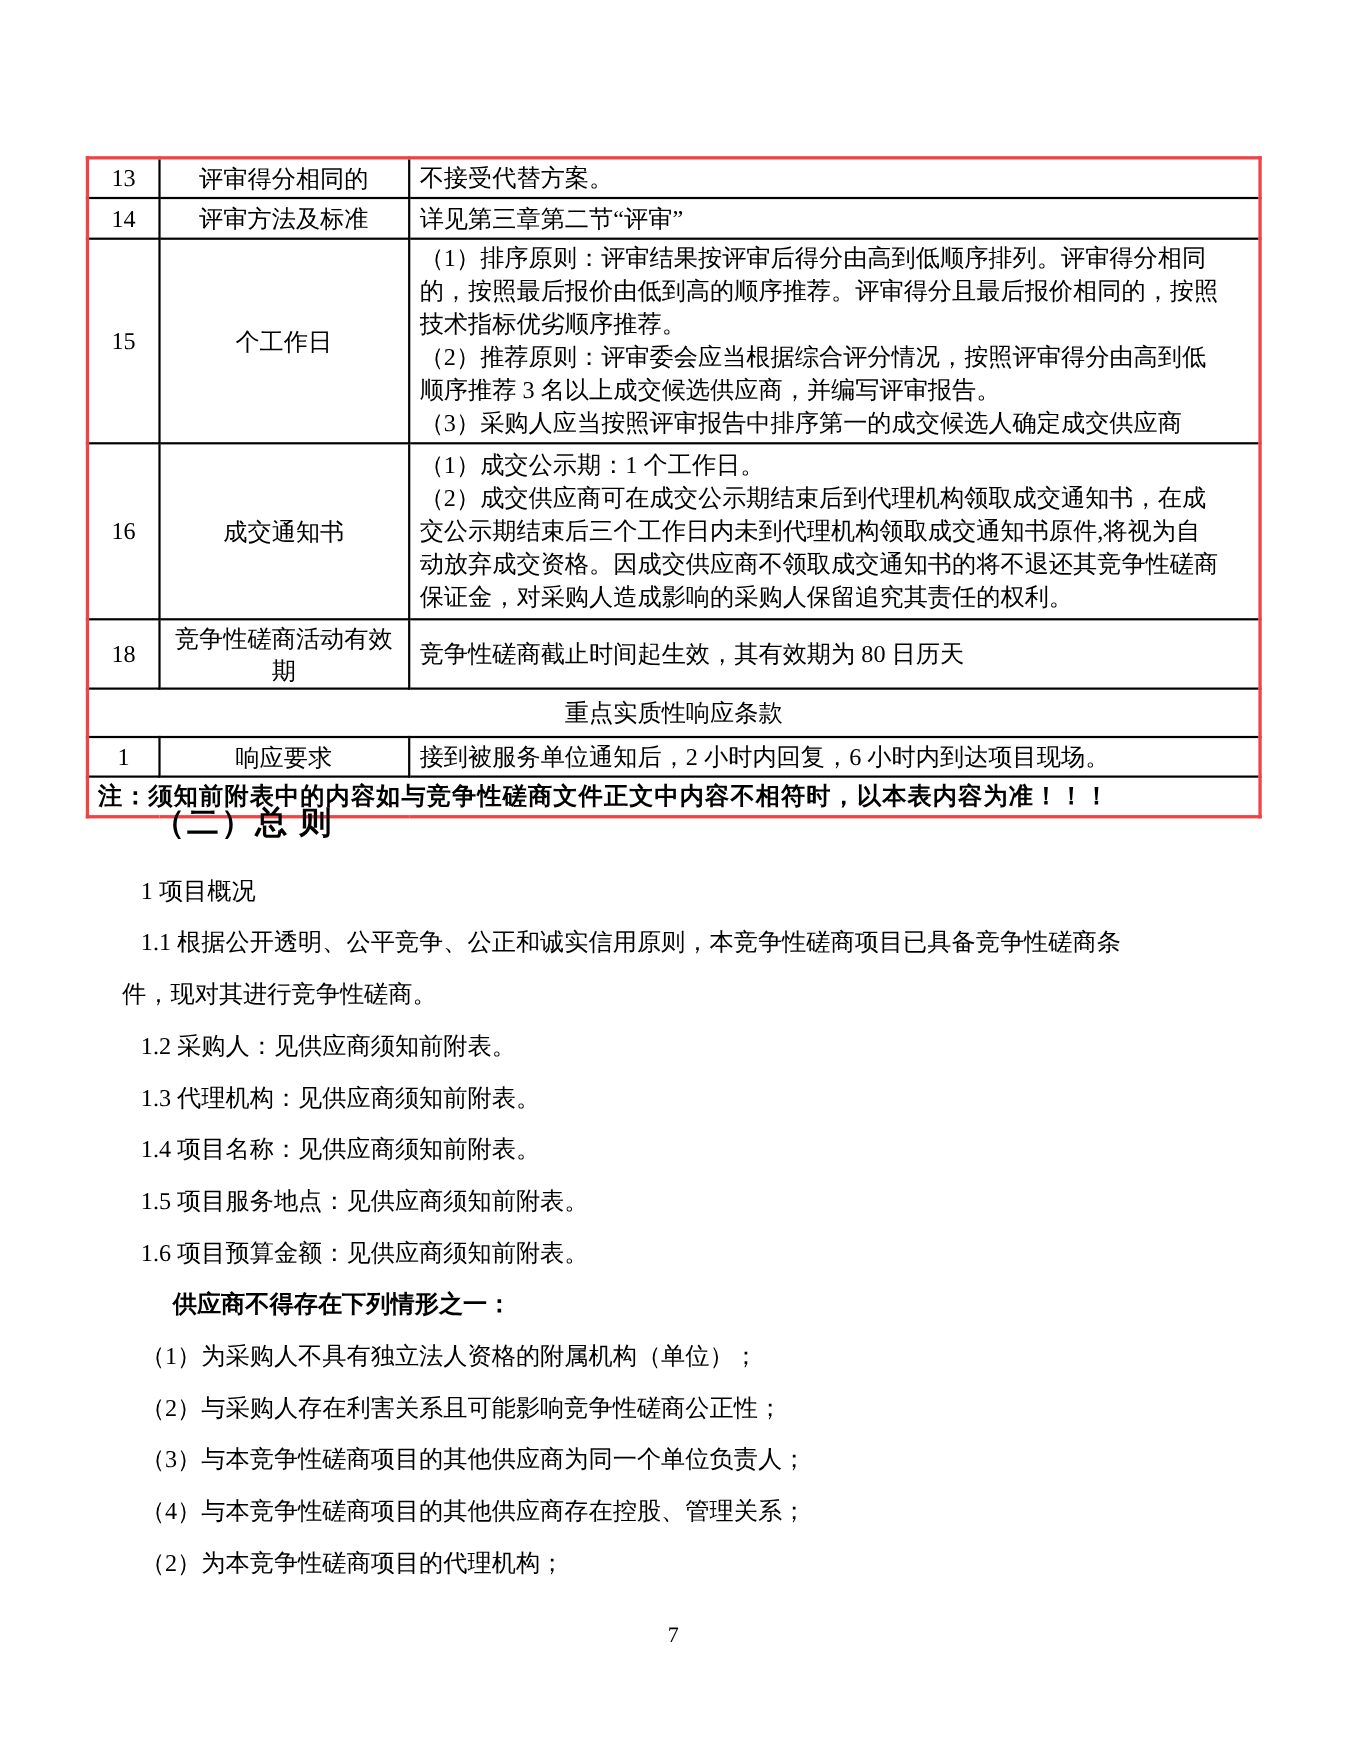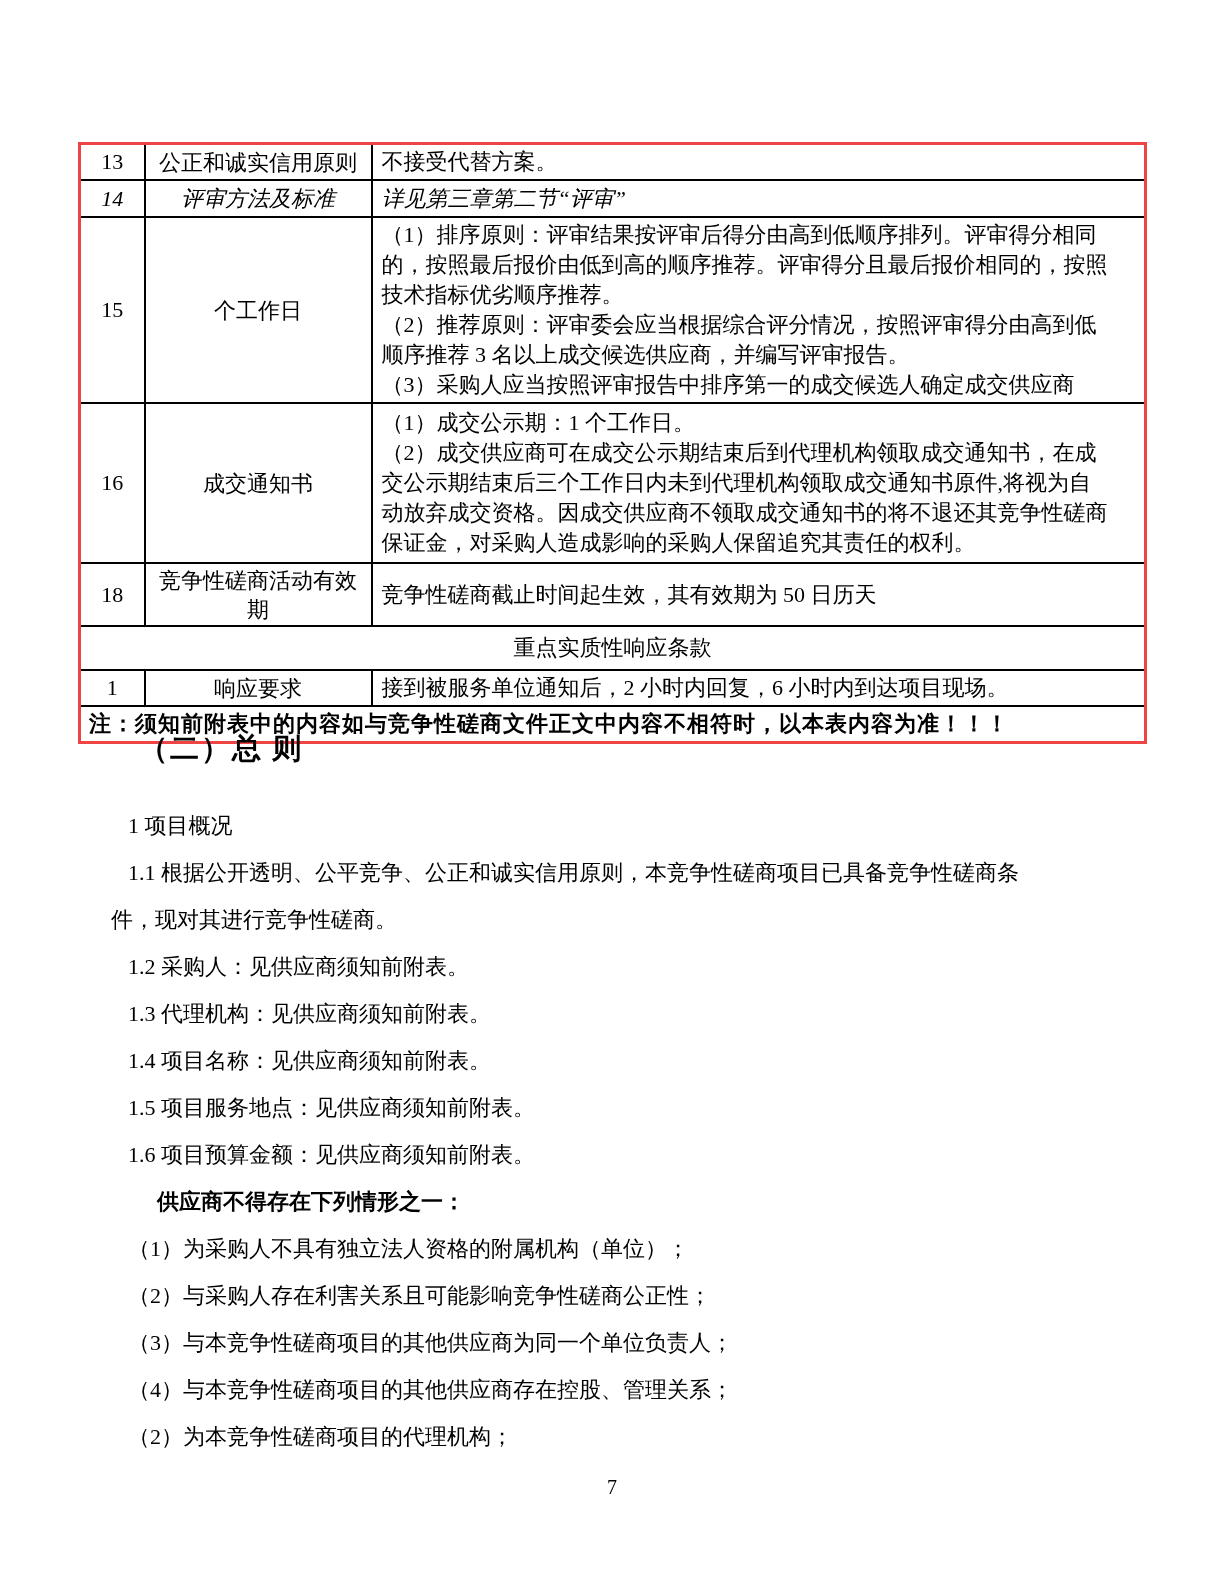--- a/index.html
+++ b/index.html
@@ -24,21 +24,21 @@
   table.attached td {
     border: 2px solid #000;
     vertical-align: middle;
     font-size: 22px;
   }
   .td-num   { width: 65px;  text-align: center; }
   .td-label { width: 227px; text-align: center; padding: 0 6px; line-height: 29px; }
   .td-content { padding: 2px 36px 2px 9px; line-height: 30px; }
   .td-content p { margin: 0; }
   tr.r13 { height: 36px; }
-  tr.r14 { height: 37px; font-style: italic; }
+  tr.r14 { height: 37px; }
   tr.r15 { height: 180px; }
   tr.r16 { height: 160px; }
   tr.r18 { height: 63px; }
   tr.rhead { height: 44px; }
   tr.r1 { height: 32px; }
   tr.rnote { height: 34px; }
   .td-merged { text-align: center; }
   .td-note { font-weight: bold; font-size: 23px; padding: 2px 8px; letter-spacing: 1px; }
   
   .body-text {
@@ -46,21 +46,21 @@
     left: 111px;
     top: 730px;
     width: 1001px;
     font-size: 22px;
     line-height: 47px;
   }
   .sec-heading {
     font-size: 29px;
     font-weight: bold;
     line-height: 36px;
-    margin: 0 0 36px 28px;
+    margin: 0 0 20px 28px;
     letter-spacing: 2px;
   }
   .para { text-indent: 17px; }
   .para-wrap { text-indent: 17px; max-width: 910px; }
   .bold-heading { font-weight: bold; margin-left: 46px; }
   .list-item { text-indent: 17px; }
   .page-number {
     position: absolute;
     left: 0;
     right: 0;
@@ -74,21 +74,21 @@
 
 <table class="attached">
   <colgroup>
     <col style="width:65px">
     <col style="width:227px">
     <col>
   </colgroup>
   <tbody>
     <tr class="r13">
       <td class="td-num">13</td>
-      <td class="td-label">公正和诚实信用原则</td>
+      <td class="td-label">评审得分相同的</td>
       <td class="td-content">
         <p>不接受代替方案。</p>
       </td>
     </tr>
     <tr class="r14">
       <td class="td-num">14</td>
       <td class="td-label">评审方法及标准</td>
       <td class="td-content">
         <p>详见第三章第二节“评审”</p>
       </td>
@@ -107,21 +107,21 @@
       <td class="td-label">成交通知书</td>
       <td class="td-content">
         <p>（1）成交公示期：1 个工作日。</p>
         <p>（2）成交供应商可在成交公示期结束后到代理机构领取成交通知书，在成交公示期结束后三个工作日内未到代理机构领取成交通知书原件,将视为自动放弃成交资格。因成交供应商不领取成交通知书的将不退还其竞争性磋商保证金，对采购人造成影响的采购人保留追究其责任的权利。</p>
       </td>
     </tr>
     <tr class="r18">
       <td class="td-num">18</td>
       <td class="td-label">竞争性磋商活动有效期</td>
       <td class="td-content">
-        <p>竞争性磋商截止时间起生效，其有效期为 50 日历天</p>
+        <p>竞争性磋商截止时间起生效，其有效期为 80 日历天</p>
       </td>
     </tr>
     <tr class="rhead">
       <td class="td-merged" colspan="3">重点实质性响应条款</td>
     </tr>
     <tr class="r1">
       <td class="td-num">1</td>
       <td class="td-label">响应要求</td>
       <td class="td-content">
         <p>接到被服务单位通知后，2 小时内回复，6 小时内到达项目现场。</p>

